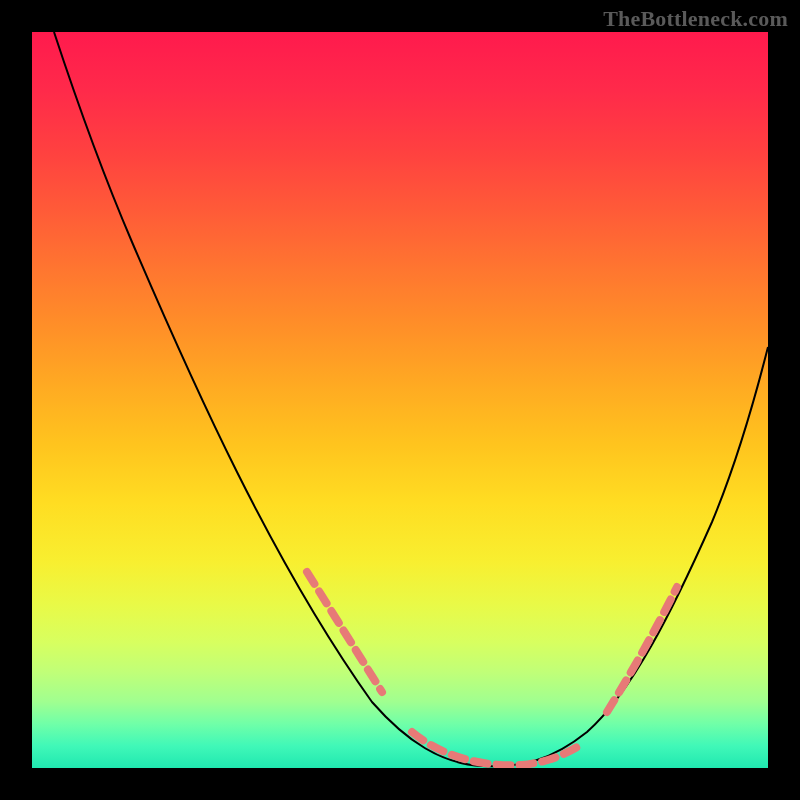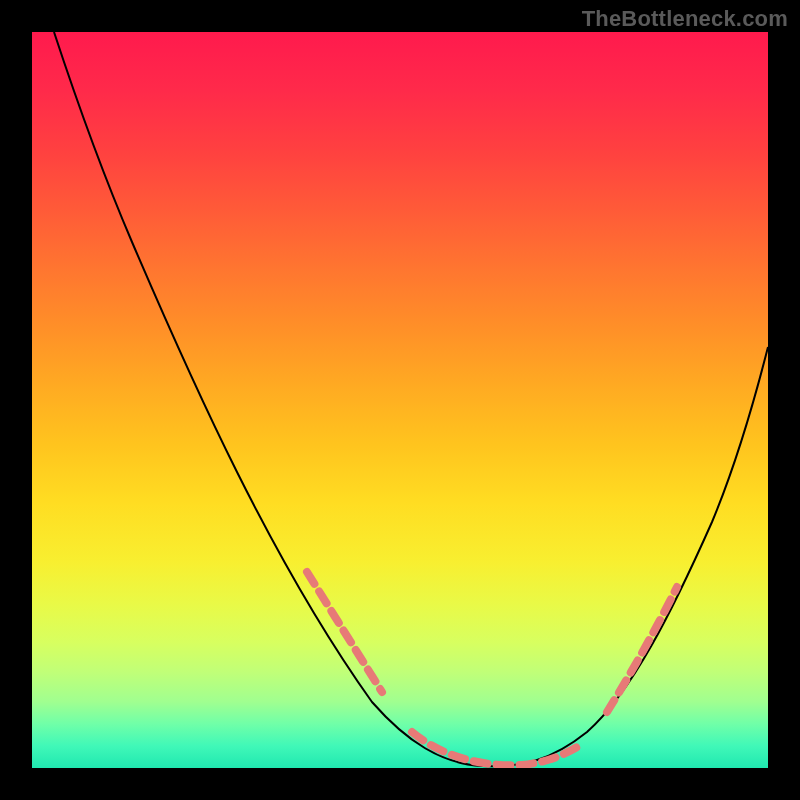--- a/index.html
+++ b/index.html
@@ -32,21 +32,21 @@
       #c0ff78 87%,
       #a0ff90 91%,
       #70ffa8 94%,
       #40f8b8 97%,
       #20e8b0 100%);
   }
   .watermark {
     position: absolute;
     top: 6px;
     right: 12px;
-    font-family: Liberation Sans, sans-serif;
+    font-family: Liberation Serif, serif;
     font-size: 22px;
     font-weight: 600;
     color: #5a5a5a;
     letter-spacing: 0.2px;
   }
   .curve {
     position: absolute;
     left: 0; top: 0;
     width: 736px;
     height: 736px;

